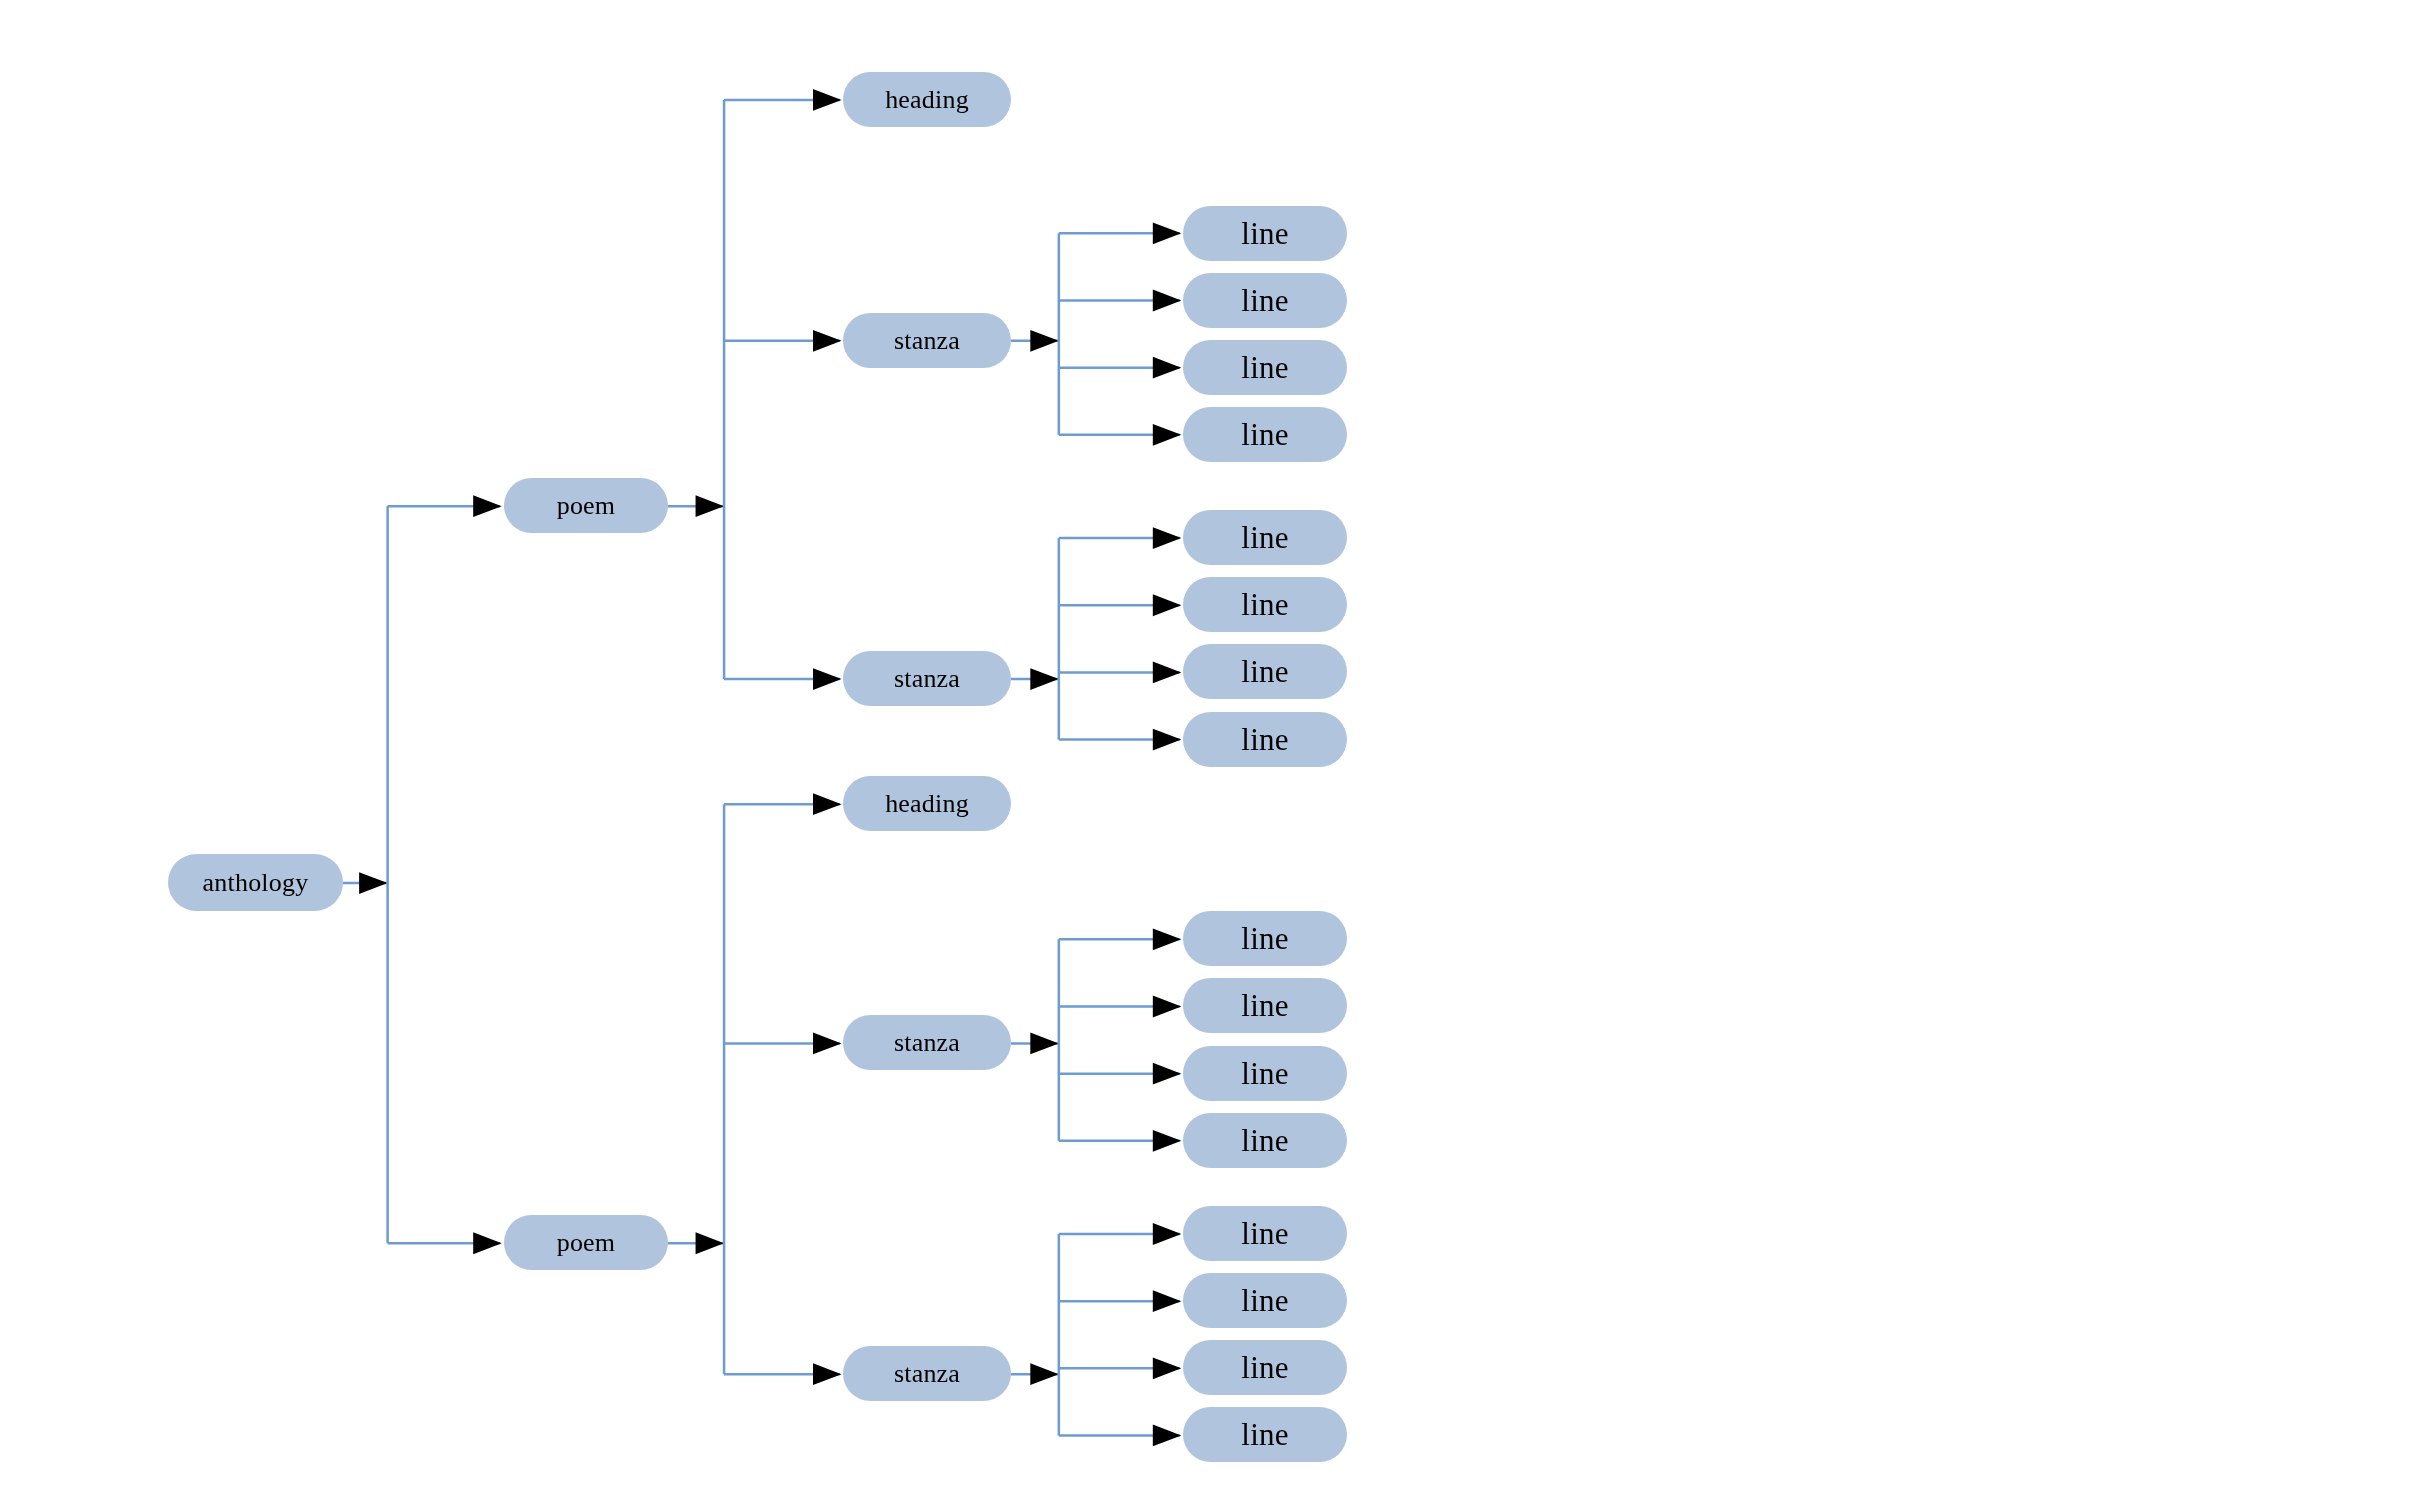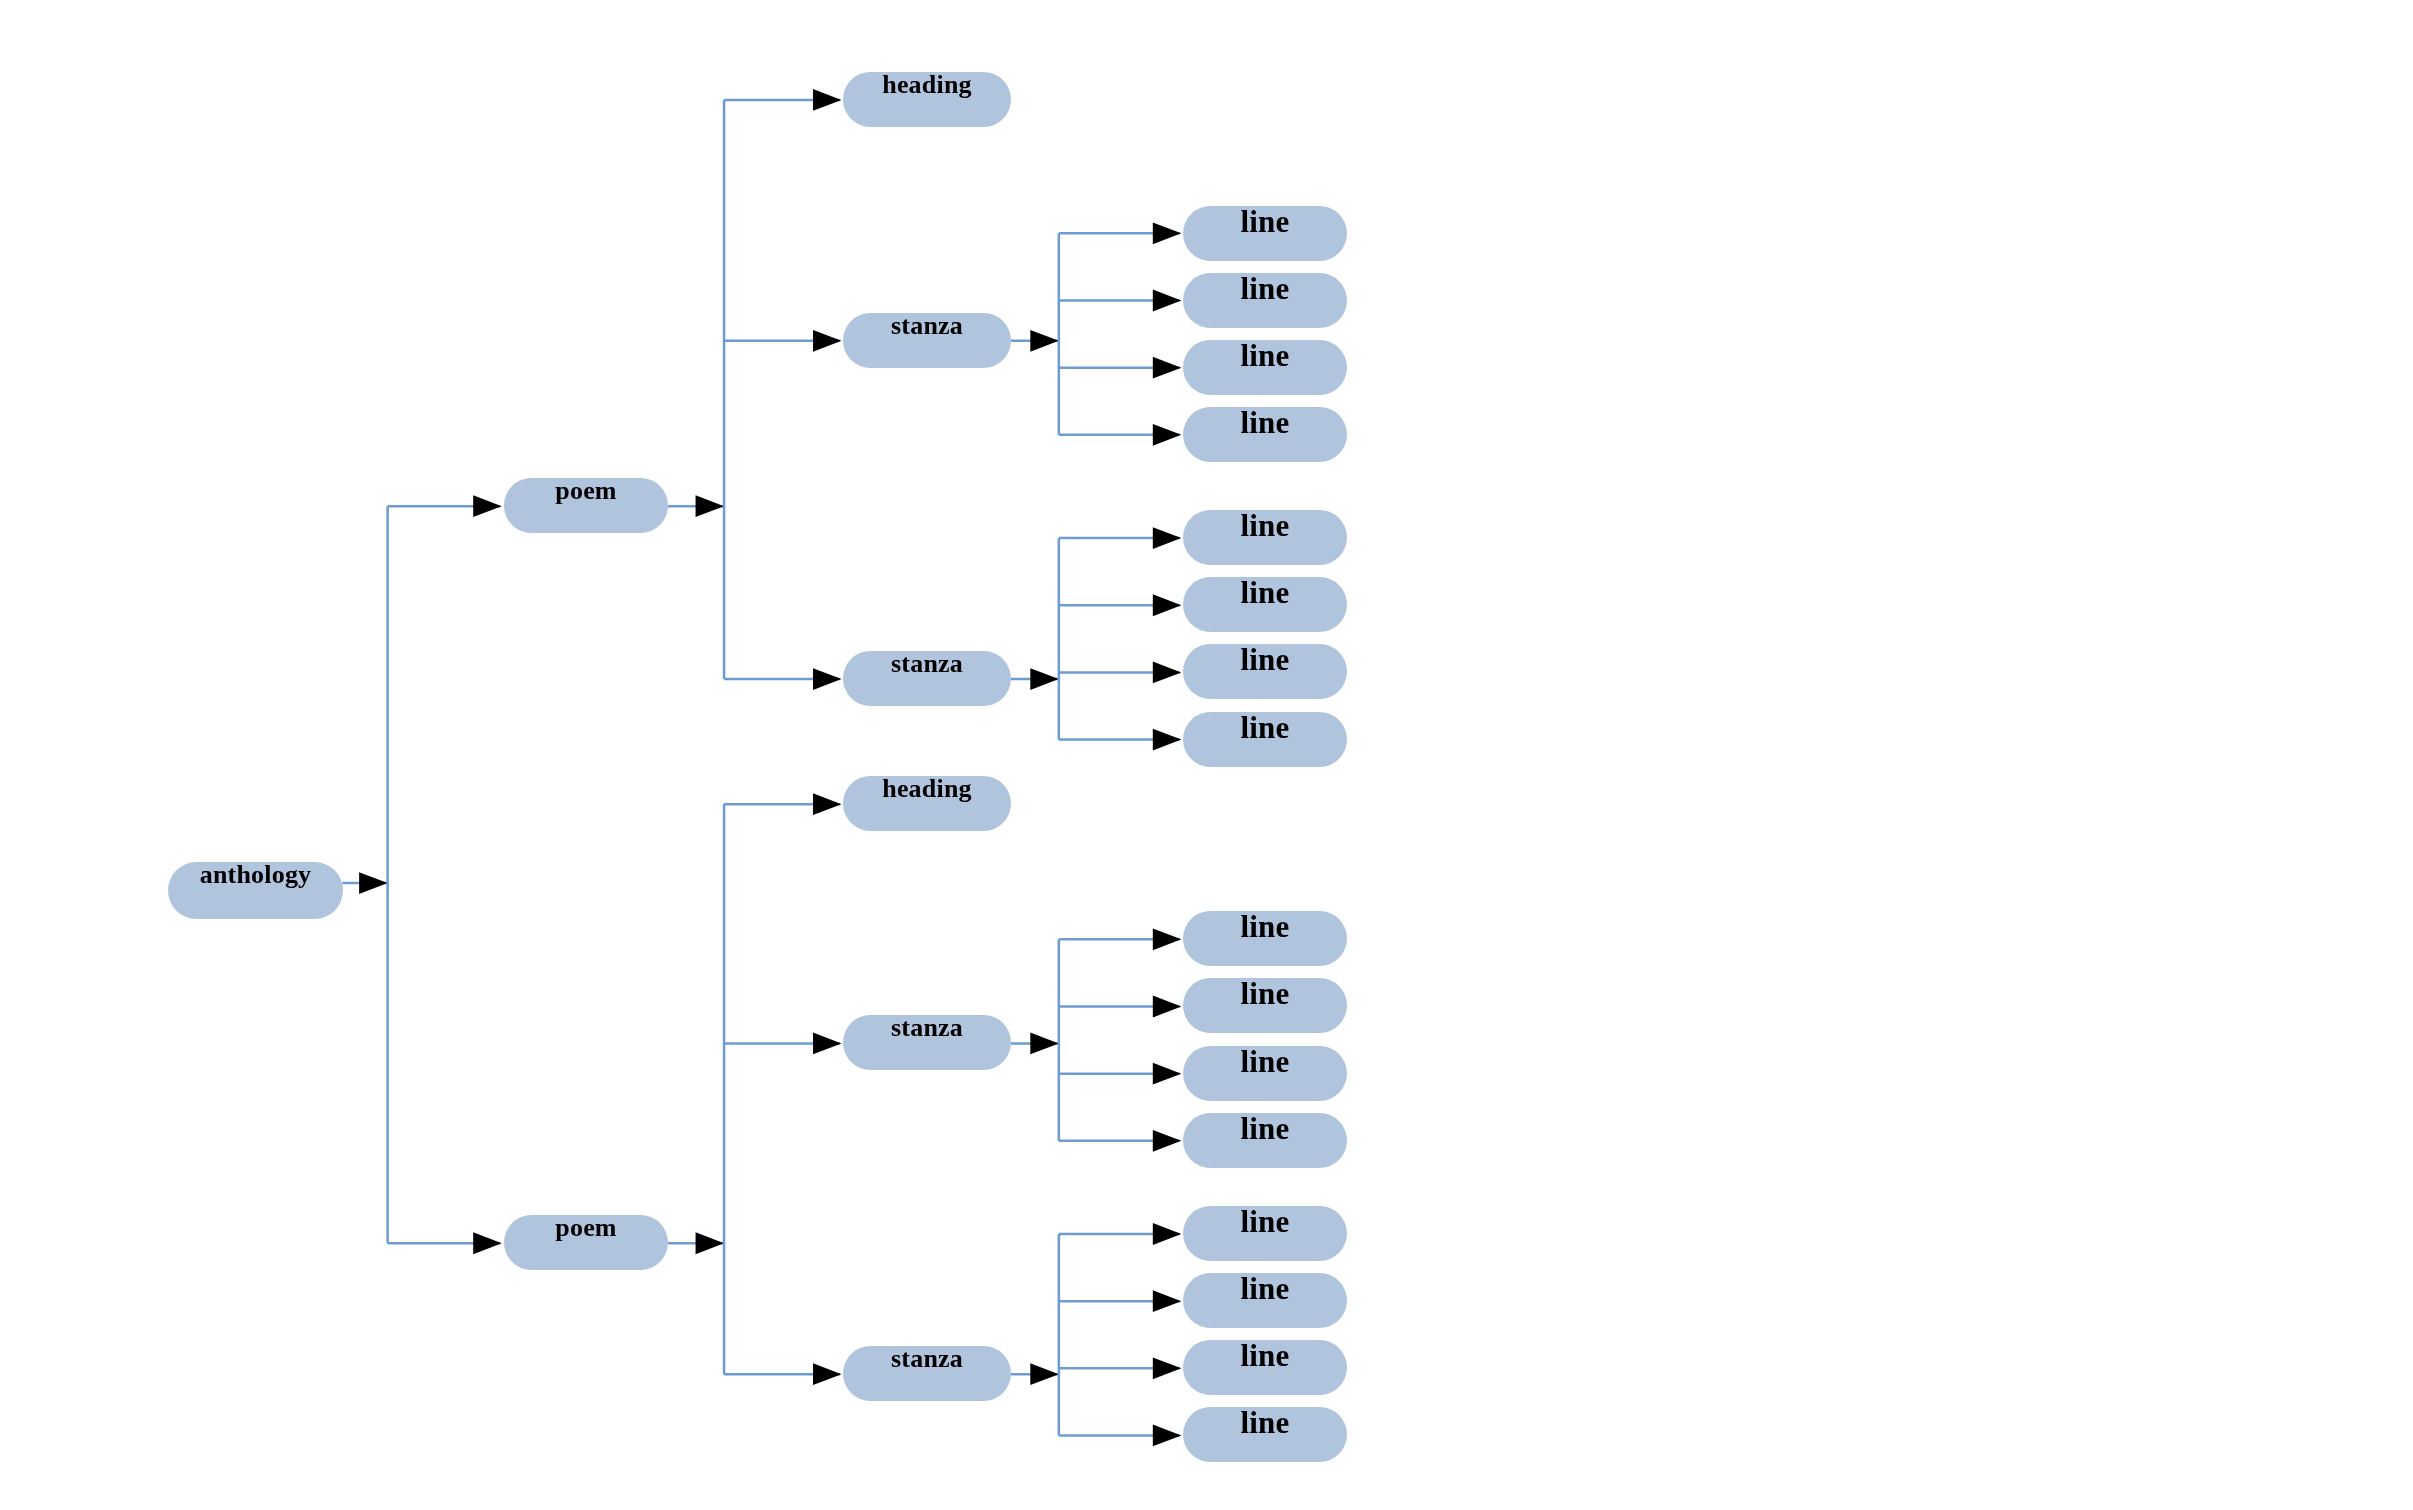--- a/index.html
+++ b/index.html
@@ -23,34 +23,35 @@
     left: 0;
     top: 0;
     width: 2413px;
     height: 1511px;
     pointer-events: none;
   }
   .node {
     position: absolute;
     box-sizing: border-box;
     display: flex;
+    align-items: center;
     justify-content: center;
     background: #b1c4de;
     color: #000000;
-    font-weight: bold;
+    font-weight: normal;
     white-space: nowrap;
     user-select: none;
   }
   .node-label {
     display: block;
     line-height: 1;
     letter-spacing: 0.2px;
   }
   
-  .n-root   { border-radius: 28.5px; font-size: 26px; margin-top: 8px; }
+  .n-root   { border-radius: 28.5px; font-size: 26px; }
   .n-poem   { border-radius: 28px; font-size: 26px; }
   .n-mid    { border-radius: 28.5px; font-size: 26px; }
   .n-leaf   { border-radius: 28.5px; font-size: 31px; }
 </style>
 </head>
 <body>
 
 <div id="canvas">
   <svg id="edges" viewBox="0 0 2876 1800" preserveAspectRatio="none" aria-hidden="true">
       <path d="M 408 1052 L 462 1052" fill="none" stroke="#6e9bd1" stroke-width="3" stroke-linecap="butt"></path>

